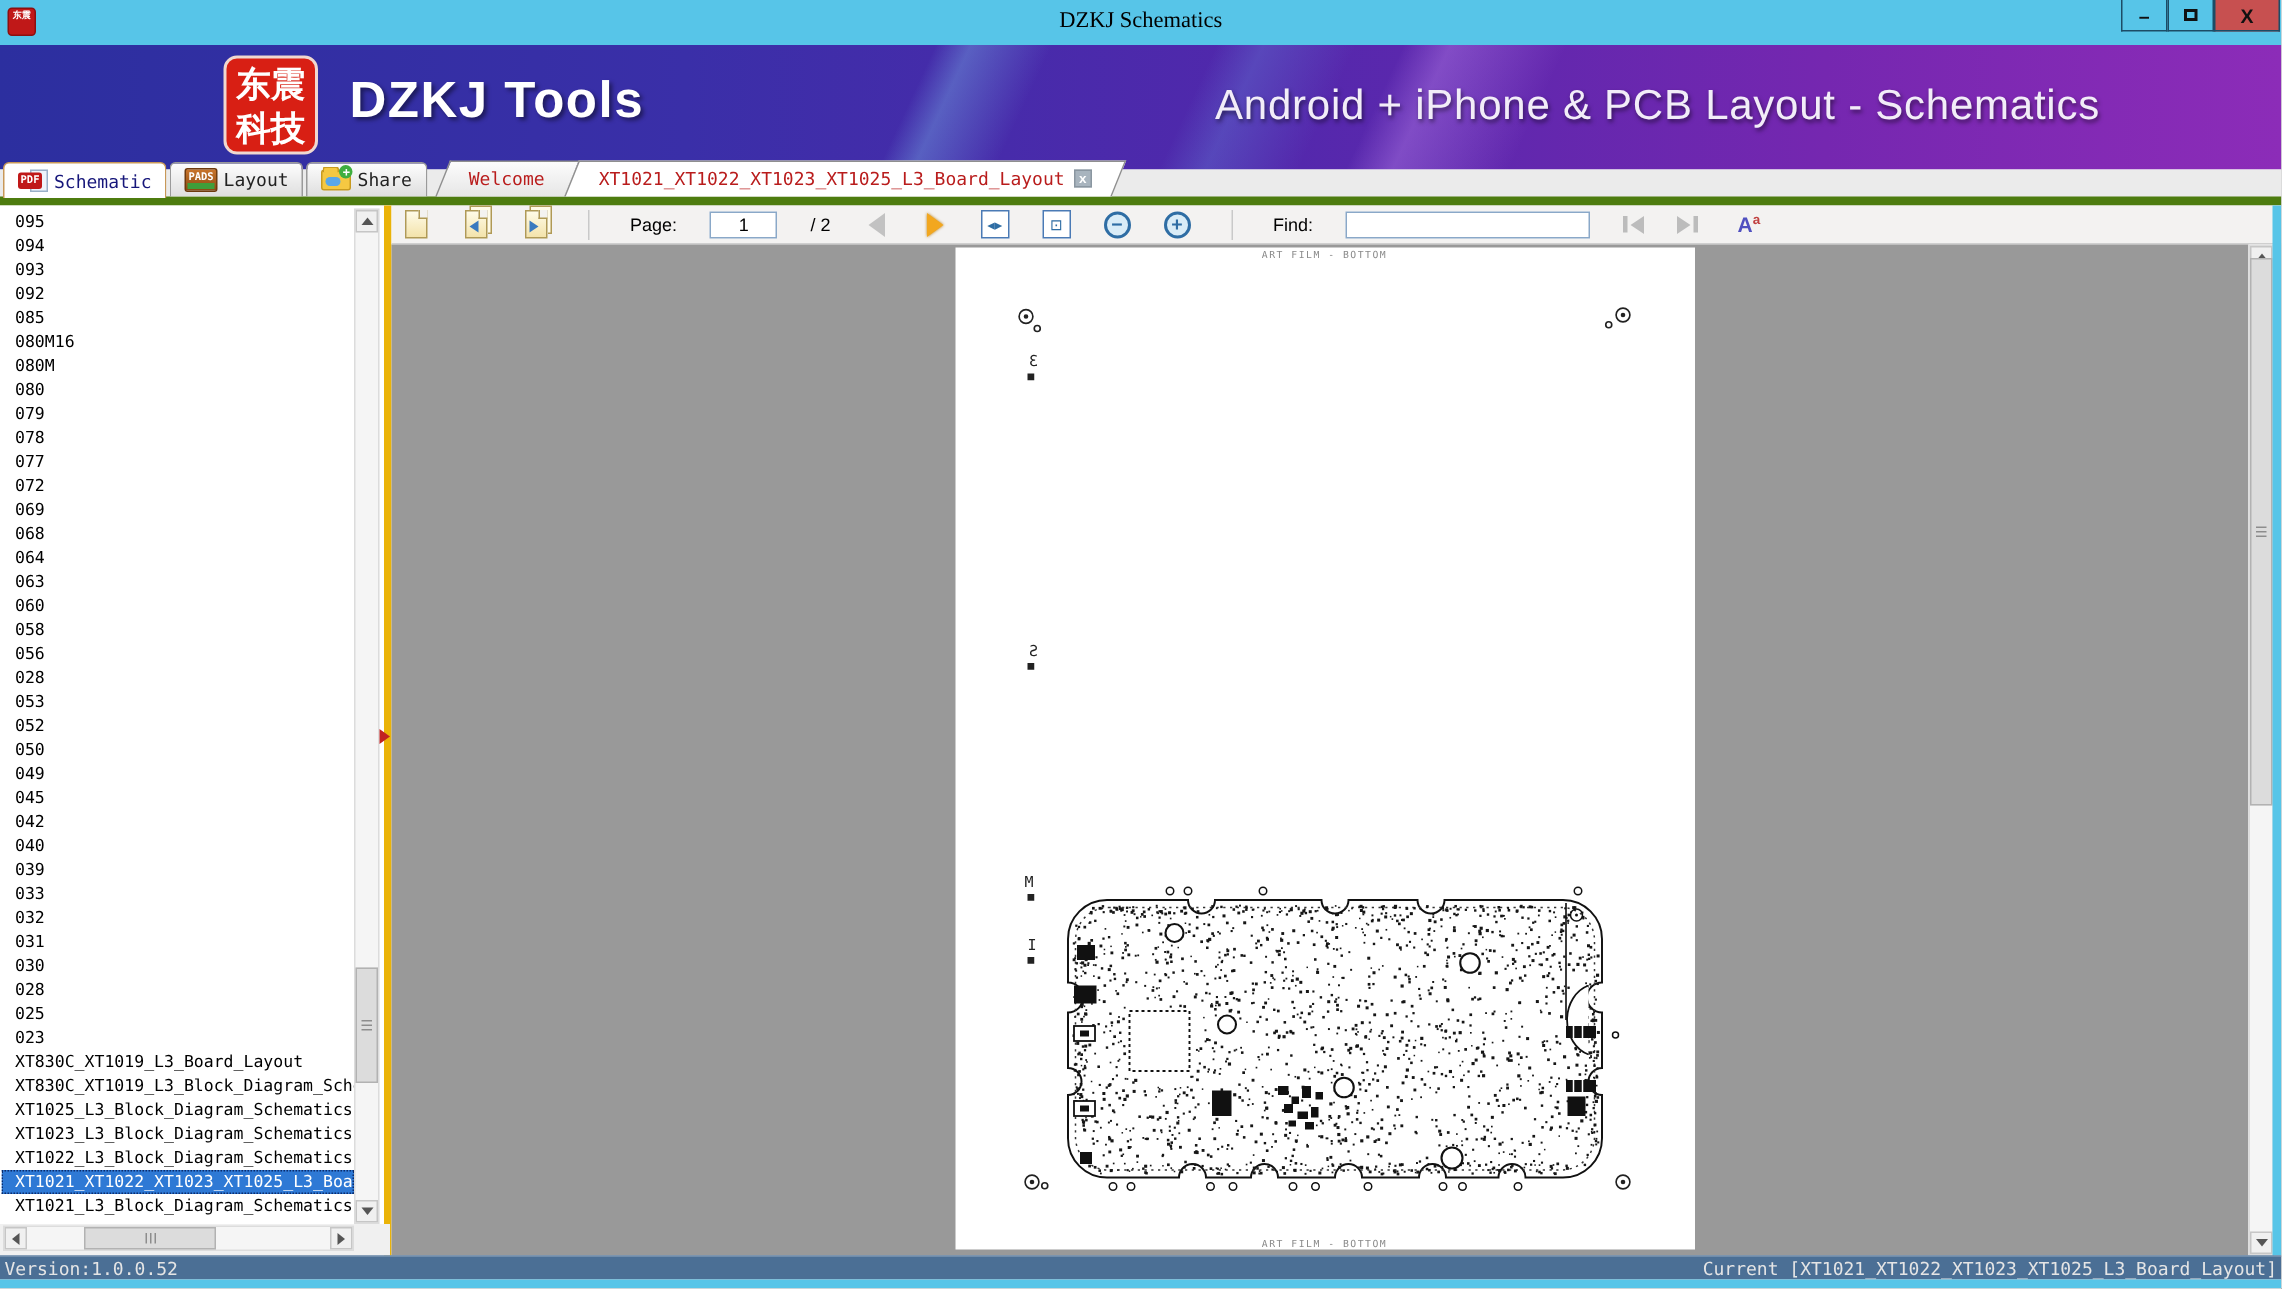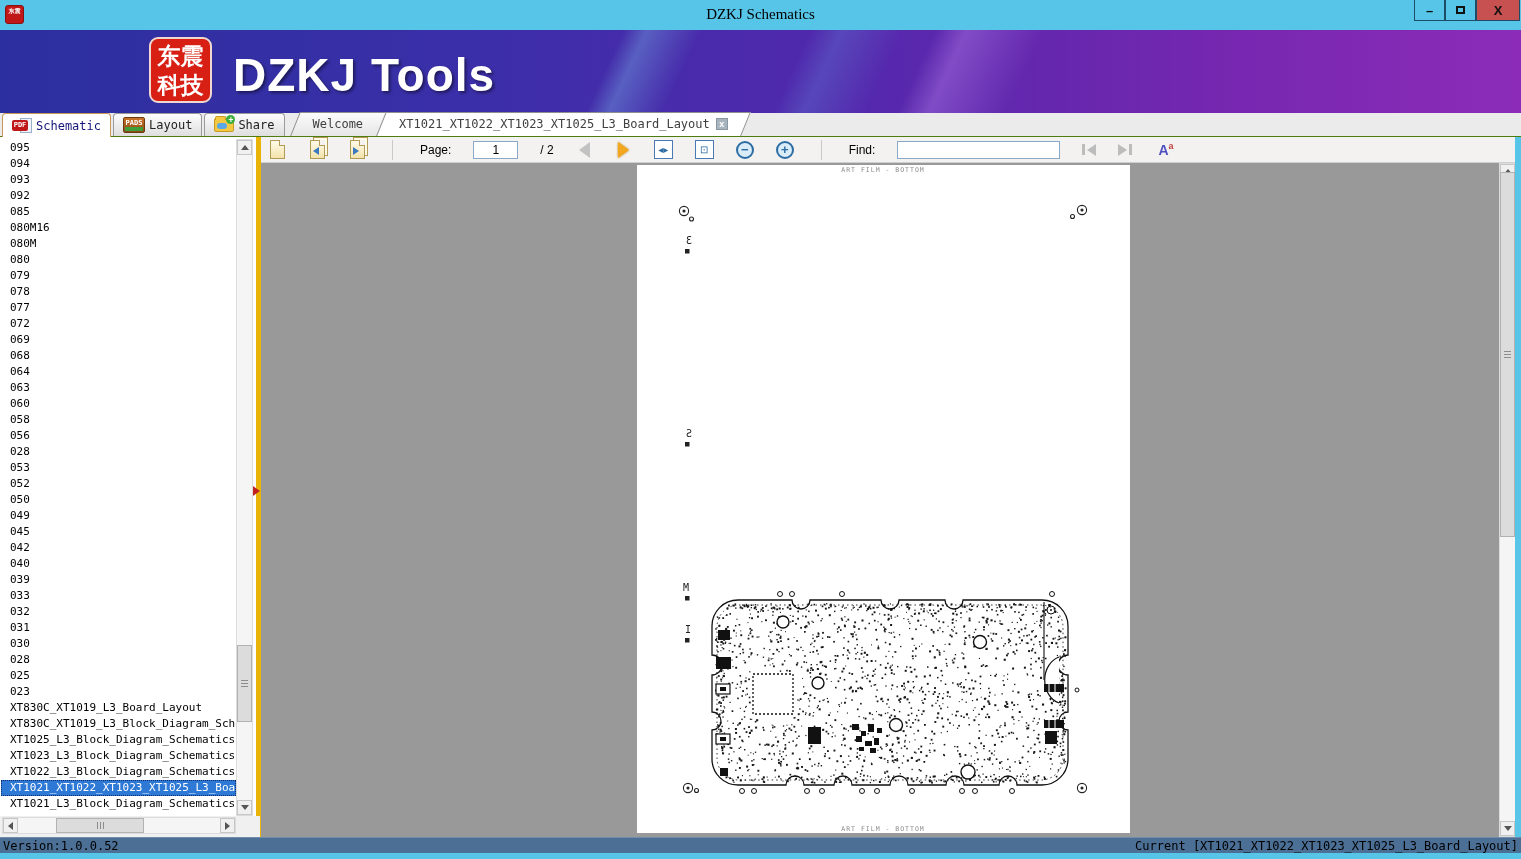--- a/index.html
+++ b/index.html
@@ -20,48 +20,48 @@
 
   
   .banner { position:absolute; left:0; top:30px; width:100%; height:83px;
     background:
       linear-gradient(115deg, transparent 40%, rgba(140,230,255,.28) 41.5%, transparent 45%),
       linear-gradient(115deg, transparent 52%, rgba(120,210,255,.18) 54%, transparent 58%),
       linear-gradient(115deg, transparent 60%, rgba(215,160,255,.30) 62%, transparent 67%),
       linear-gradient(90deg,#2c2f9f 0%, #3a2fa8 30%, #5128ac 55%, #7527b0 80%, #8c2cb8 100%); }
   .brand-logo { position:absolute; left:149px; top:7px; width:63px; height:66px; background:#d81f14; border:2px solid #f0d8d0;
     border-radius:9px; color:#fff; text-align:center; font-weight:bold; font-size:23px; line-height:29px; padding-top:3px; overflow:hidden;}
-  .brand-name { position:absolute; left:233px; top:18px; color:#fff; font-size:46px; font-weight:bold; letter-spacing:1px;
+  .brand-name { position:absolute; left:233px; top:18px; color:#fff; font-size:34px; font-weight:bold; letter-spacing:1px;
     text-shadow:2px 2px 3px rgba(0,0,0,.45); }
   .tagline { position:absolute; left:780px; width:650px; top:24px; text-align:center; color:#f2edf8; font-size:28px;
     text-shadow:1px 2px 3px rgba(0,0,0,.5); letter-spacing:.5px; }
 
   
-  .tabbar { position:absolute; left:0; top:113px; width:100%; height:24px; background:#ebebeb; border-bottom:1px solid #4d7c0f; display:flex; align-items:flex-end; }
+  .tabbar { position:absolute; left:0; top:113px; width:100%; height:24px; background:#ebebeb; border-bottom:6px solid #4d7c0f; display:flex; align-items:flex-end; }
   .main-tab { display:flex; align-items:center; gap:4px; height:23px; padding:0 9px; margin-left:2px;
     border:1px solid #9a9a9a; border-bottom:none; border-radius:4px 4px 0 0;
     background:linear-gradient(#fdfdfd,#dedede); font-family:"DejaVu Sans Mono", monospace; font-size:12px; color:#222; }
   .main-tab.active { background:#fff; border-color:#c89858; color:#16167a; height:24px; margin-bottom:-1px; }
   .pdf-ico { width:20px; height:15px; position:relative; }
   .pdf-ico .pg { position:absolute; right:0; top:0; width:12px; height:15px; background:#eef4fb; border:1px solid #9ab0c8; }
   .pdf-ico .bd { position:absolute; left:0; top:2px; width:16px; height:11px; background:#c01818; border-radius:2px;
     color:#fff; font-size:7px; font-weight:bold; line-height:11px; text-align:center; }
   .pads-ico { width:22px; height:16px; background:linear-gradient(#c9742a,#8a4a12); border:1px solid #6d3a0e; border-radius:2px;
     color:#fff; font-size:7px; font-weight:bold; text-align:center; line-height:10px; position:relative; }
   .pads-ico::after { content:""; position:absolute; left:1px; right:1px; bottom:1px; height:4px; background:#3f9e3a; }
   .folder-ico { width:20px; height:14px; background:#f5c842; border:1px solid #c79a20; border-radius:2px 4px 2px 2px; position:relative; }
   .folder-ico::before { content:""; position:absolute; left:0; top:-3px; width:9px; height:3px; background:#f5c842; border:1px solid #c79a20; border-bottom:none; border-radius:2px 2px 0 0; }
   .folder-ico .cloud { position:absolute; left:2px; bottom:2px; width:10px; height:6px; background:#5aa7e8; border-radius:4px; }
   .folder-ico .plus { position:absolute; right:-2px; top:-4px; width:9px; height:9px; background:#3fae3f; border-radius:50%;
     color:#fff; font-size:8px; line-height:9px; text-align:center; font-weight:bold; }
   .doc-tabs { display:flex; margin-left:10px; height:24px; }
   .doc-tab { position:relative; height:24px; padding:0 18px; display:flex; align-items:center; }
   .doc-tab .bg { position:absolute; inset:0; border:1px solid #8f8f8f; border-bottom:none; background:linear-gradient(#fcfcfc,#e6e6e6); transform:skewX(-22deg); }
   .doc-tab.active .bg { background:#fff; }
-  .doc-tab .lbl { position:relative; font-family:"DejaVu Sans Mono", monospace; font-size:12px; color:#404040; white-space:nowrap; }
+  .doc-tab .lbl { position:relative; font-family:"DejaVu Sans Mono", monospace; font-size:12px; color:#b91c1c; white-space:nowrap; }
   .tab-close { position:relative; margin-left:6px; width:12px; height:12px; background:#a8b4be; border:1px solid #8a96a0;
     color:#fff; font-size:9px; line-height:10px; text-align:center; font-weight:bold; }
 
   
   .content { position:absolute; left:0; top:137px; width:1521px; height:700px; }
 
   
   .sidebar { position:absolute; left:0; top:0; width:261px; height:700px; background:#fff; border-right:5px solid #eab308; }
   .sb-list { position:absolute; left:1px; top:3px; width:235px; height:674px; overflow:hidden; }
   .sb-item { height:16px; line-height:16px; padding-left:9px; font-family:"DejaVu Sans Mono", monospace; font-size:11px; color:#000; white-space:nowrap; overflow:hidden; }
@@ -111,21 +111,21 @@
   .canvas { position:absolute; left:0; top:26px; width:1238px; height:674px; background:#999; overflow:hidden; }
   .page { position:absolute; left:376px; top:2px; width:493px; height:668px; background:#fff; }
   .page svg { display:block; }
 
   .scrollv.doc { left:1238px; top:26px; height:674px; position:absolute; }
   .frame-right { position:absolute; left:1254px; top:0; width:6px; height:700px; background:#57c5e8; }
 
   
   .statusbar { position:absolute; left:0; top:837px; width:100%; height:22px; }
   .status-main { position:absolute; left:0; top:0; width:100%; height:16px; background:#4b6f95; border-top:1px solid #7folk; border-top:1px solid #6f8cab;
-    color:#000000; font-family:"DejaVu Sans Mono", monospace; font-size:12px; display:flex; justify-content:space-between; align-items:center; padding:0 3px; }
+    color:#e5e5e5; font-family:"DejaVu Sans Mono", monospace; font-size:12px; display:flex; justify-content:space-between; align-items:center; padding:0 3px; }
   .status-strip { position:absolute; left:0; top:16px; width:100%; height:6px; background:#57c5e8; }
 </style>
 </head>
 <body>
 
 <div class="app">
 
   <div class="titlebar">
     <div class="title-icon">
       <div>东震</div>
@@ -139,20 +139,21 @@
       <div class="win-btn close">X</div>
     </div>
   </div>
 
   <div class="banner">
     <div class="brand-logo">
       <div>东震</div>
       <div>科技</div>
     </div>
     <div class="brand-name">DZKJ Tools</div>
+    <div class="tagline">Android + iPhone &amp; PCB Layout - Schematics</div>
   </div>
 
   <div class="tabbar">
     <div class="main-tab active">
       <span class="pdf-ico">
           <span class="pg"></span>
           <span class="bd">PDF</span>
         </span>
       <span>Schematic</span>
     </div>

